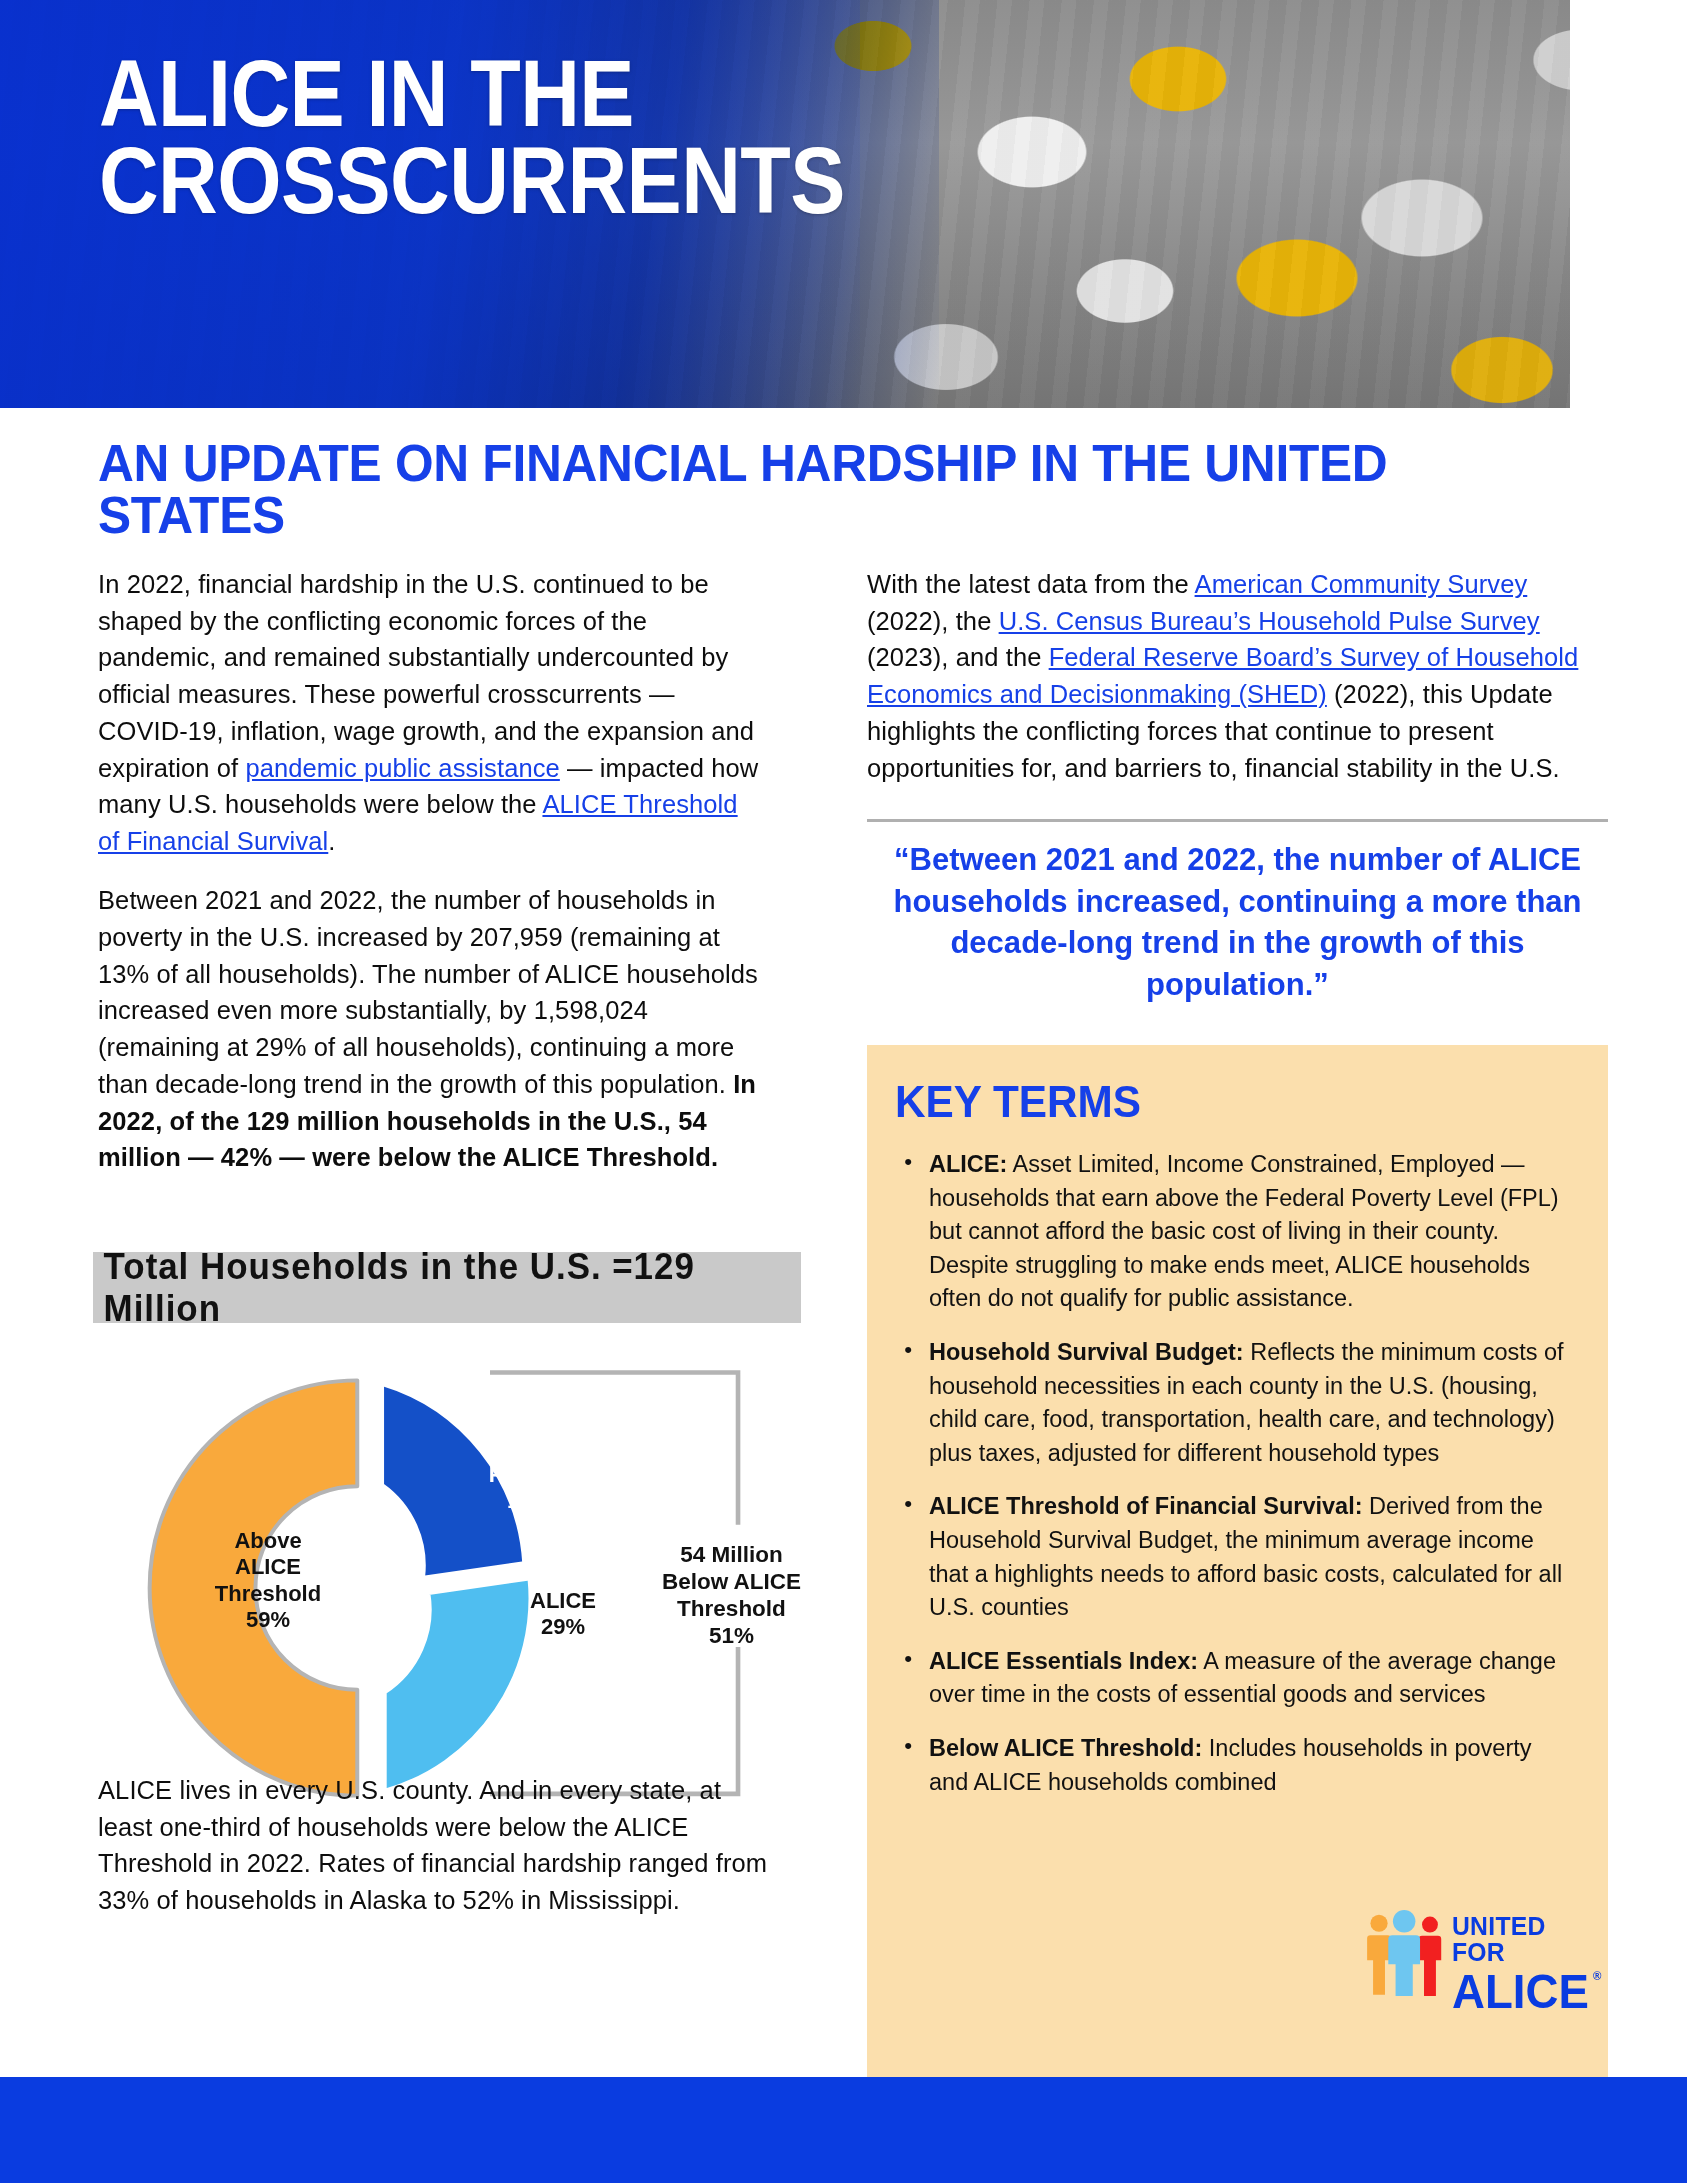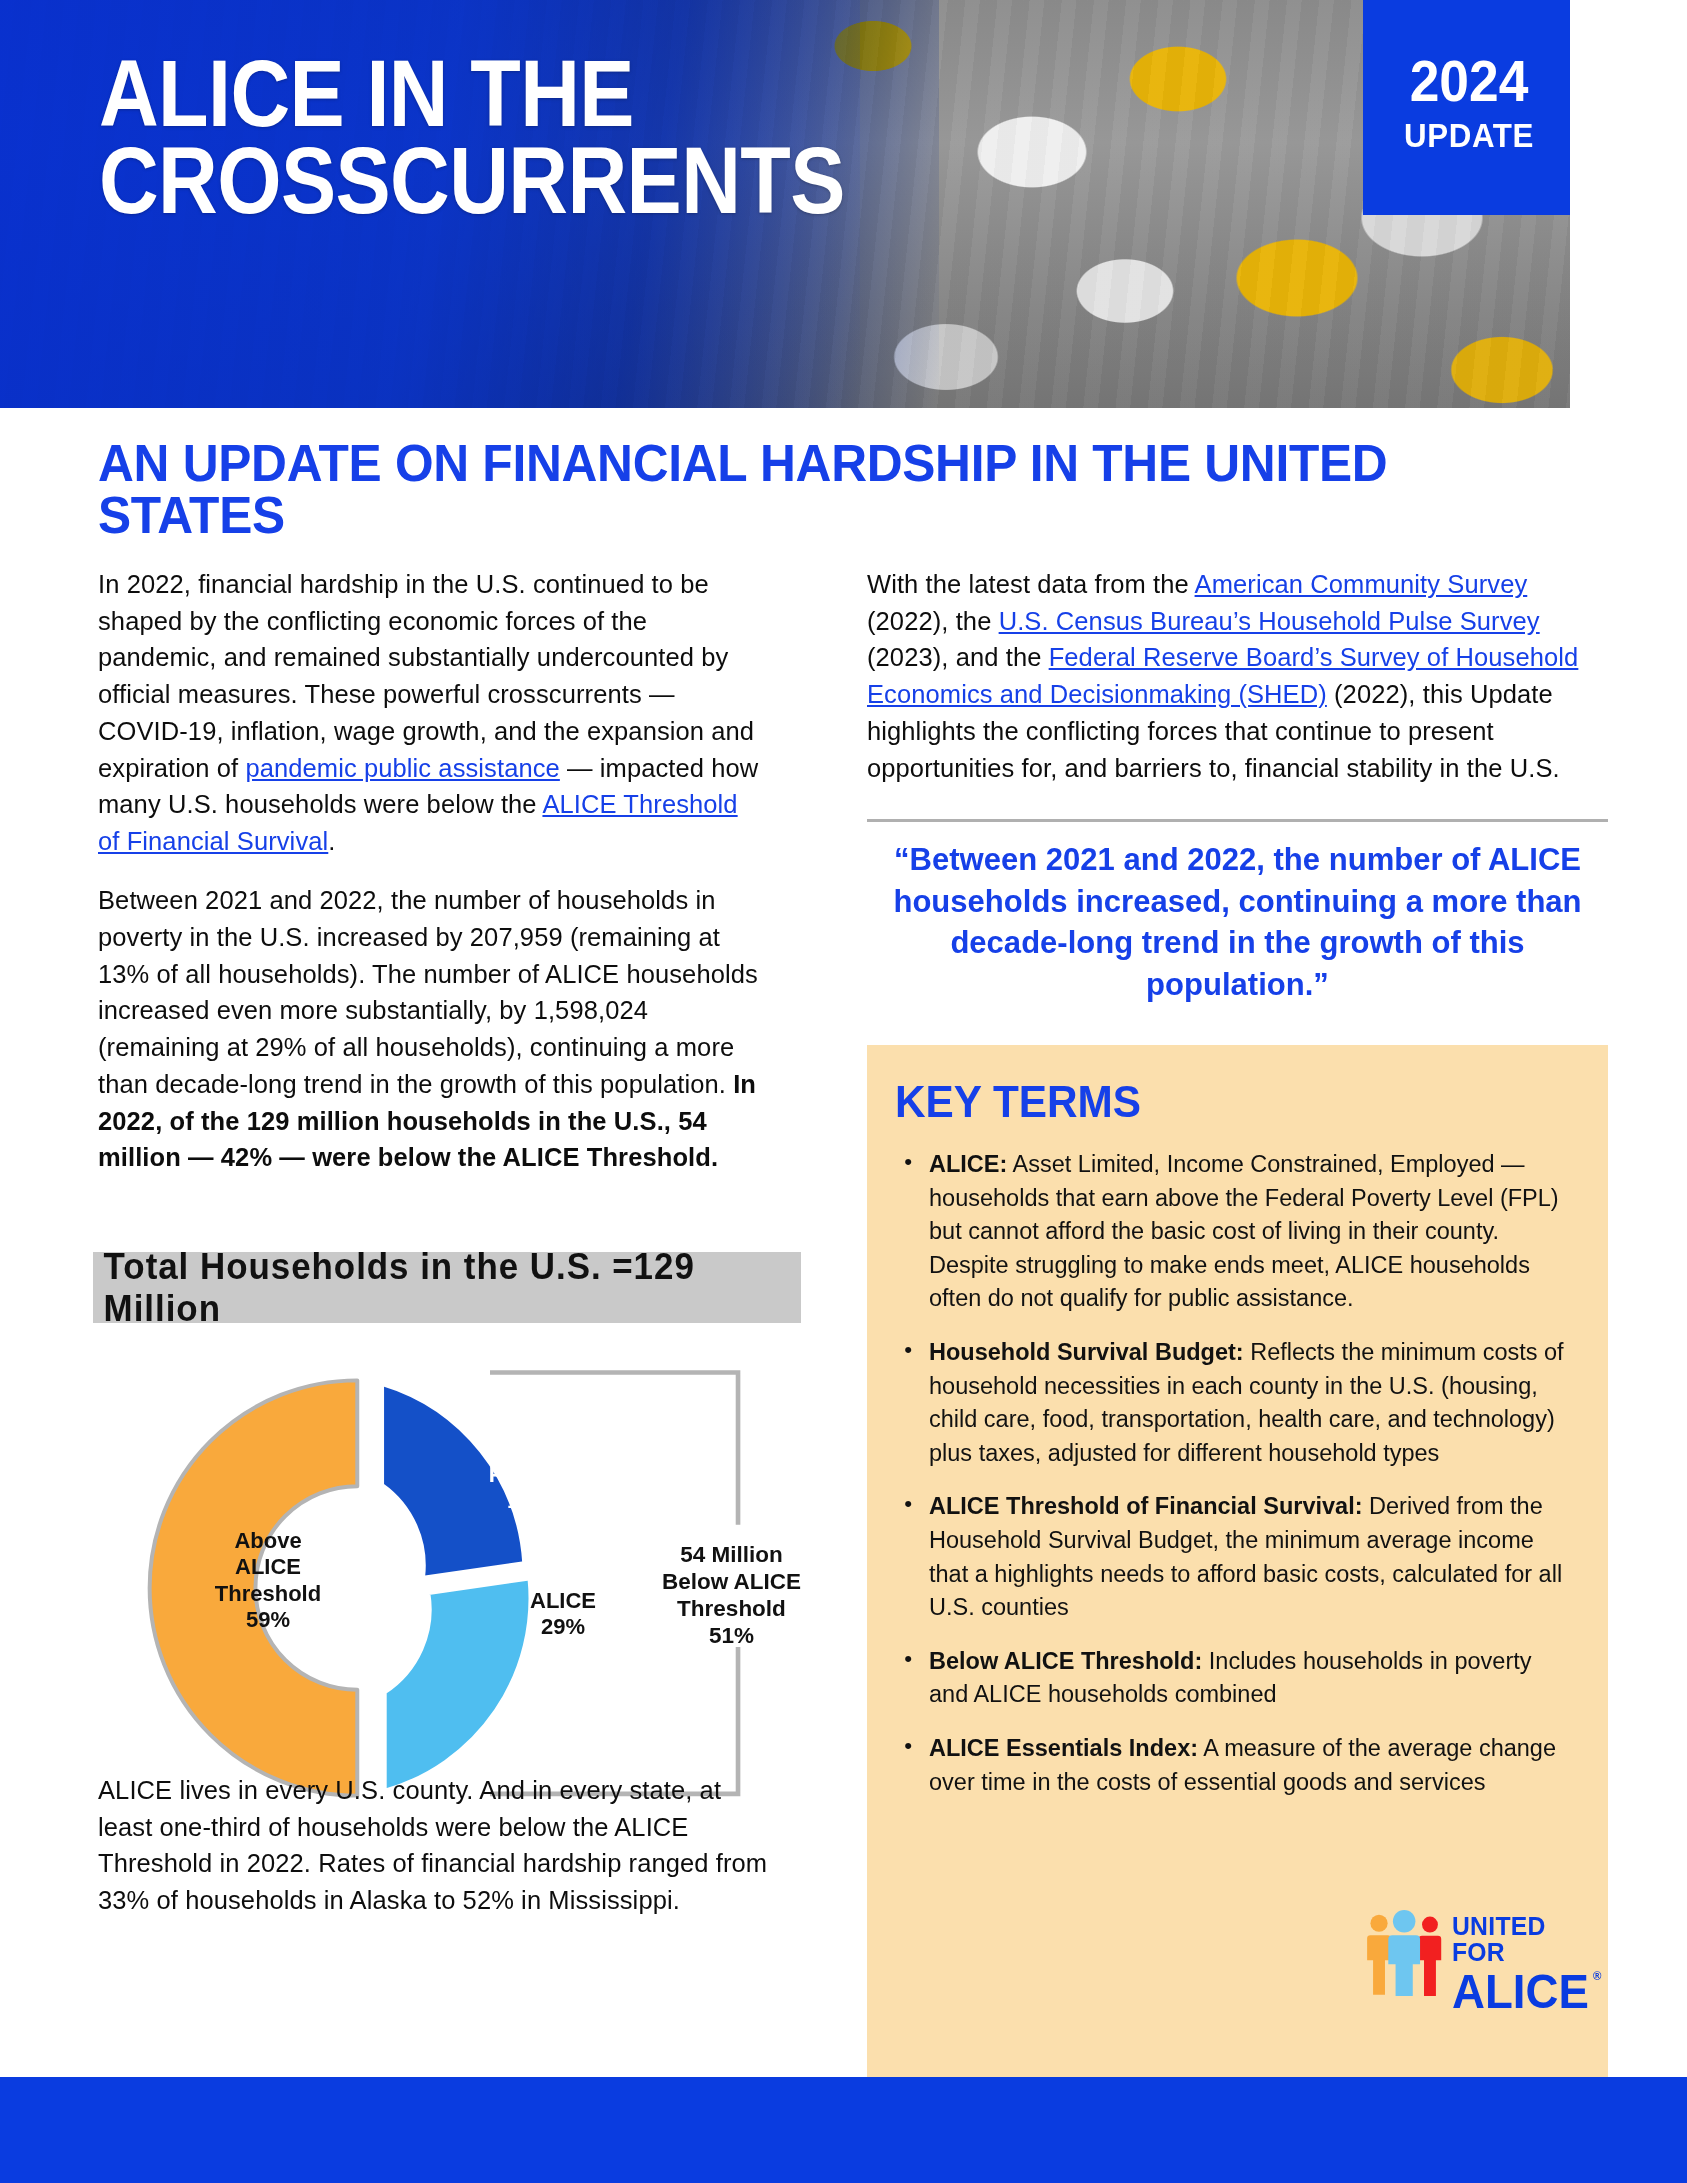--- a/index.html
+++ b/index.html
@@ -217,24 +217,20 @@
   <div class="hero-photo"></div>
   <div class="hero-stripes"></div>
   <div class="hero-blue"></div>
   <div class="hero-blue2"></div>
 
   <div class="hero-title">
     <span class="l1">ALICE IN THE</span>
     <span class="l2">CROSSCURRENTS</span>
   </div>
 
-  <div class="badge">
-    <span class="yr">2024</span>
-    <span class="up">UPDATE</span>
-  </div>
 </div>
 
 <div class="headline">AN UPDATE ON FINANCIAL HARDSHIP IN THE UNITED STATES</div>
 
 <div class="col-left">
   <div class="body-txt">
     <p><span>In 2022, financial hardship in the U.S. continued to be shaped by the conflicting economic forces of the pandemic, and remained substantially undercounted by official measures. These powerful crosscurrents — COVID-19, inflation, wage growth, and the expansion and expiration of </span><a class="lnk" href="#">pandemic public assistance</a><span> — impacted how many U.S. households were below the </span><a class="lnk" href="#">ALICE Threshold of Financial Survival</a><span>.</span></p>
 
     <p><span>Between 2021 and 2022, the number of households in poverty in the U.S. increased by 207,959 (remaining at 13% of all households). The number of ALICE households increased even more substantially, by 1,598,024 (remaining at 29% of all households), continuing a  more than decade-long trend in the growth of this population. </span><span class="bold">In 2022, of the 129 million households in the U.S., 54 million — 42% — were below the ALICE Threshold.</span></p>
   </div>
@@ -299,22 +295,22 @@
   <div class="quote-rule"></div>
   <div class="quote">“Between 2021 and 2022, the number of ALICE households increased, continuing a more than decade-long trend in the growth of this population.”</div>
 </div>
 
 <div class="keyterms">
   <div class="kt-title">KEY TERMS</div>
   <ul class="kt-list">
     <li><span class="kt-term">ALICE:</span><span> Asset Limited, Income Constrained, Employed — households that earn above the Federal Poverty Level (FPL) but cannot afford the basic cost of living in their county. Despite struggling to make ends meet, ALICE households often do not qualify for public assistance.</span></li>
     <li><span class="kt-term">Household Survival Budget:</span><span> Reflects the minimum costs of household necessities in each county in the U.S. (housing, child care, food, transportation, health care, and technology) plus taxes, adjusted for different household types</span></li>
     <li><span class="kt-term">ALICE Threshold of Financial Survival:</span><span> Derived from the Household Survival Budget, the minimum average income that a highlights needs to afford basic costs, calculated for all U.S. counties</span></li>
+    <li><span class="kt-term">ALICE Essentials Index:</span><span> A measure of the average change over time in the costs of essential goods and services</span></li>
     <li><span class="kt-term">Below ALICE Threshold:</span><span> Includes households in poverty and ALICE households combined</span></li>
-    <li><span class="kt-term">ALICE Essentials Index:</span><span> A measure of the average change over time in the costs of essential goods and services</span></li>
   </ul>
 </div>
 
 <div class="logo">
   <svg class="logo-figs" viewBox="0 0 125 130">
 
     <circle cx="24" cy="20" r="13" fill="#F9A93C"></circle>
     <path d="M11 38 h26 a5 5 0 0 1 5 5 v33 h-9 v52 h-18 v-52 h-9 v-33 a5 5 0 0 1 5 -5 z" fill="#F9A93C"></path>
 
     <circle cx="101" cy="22" r="12" fill="#F22020"></circle>

